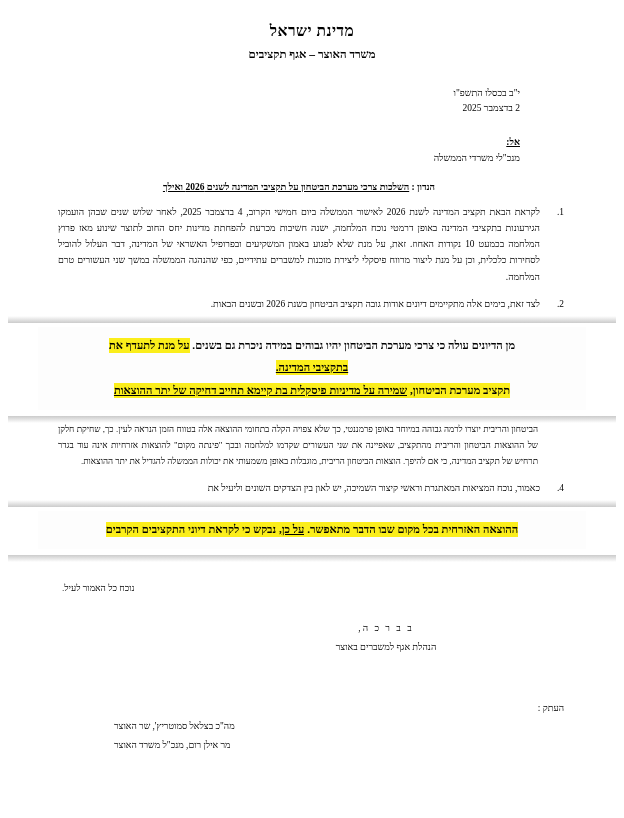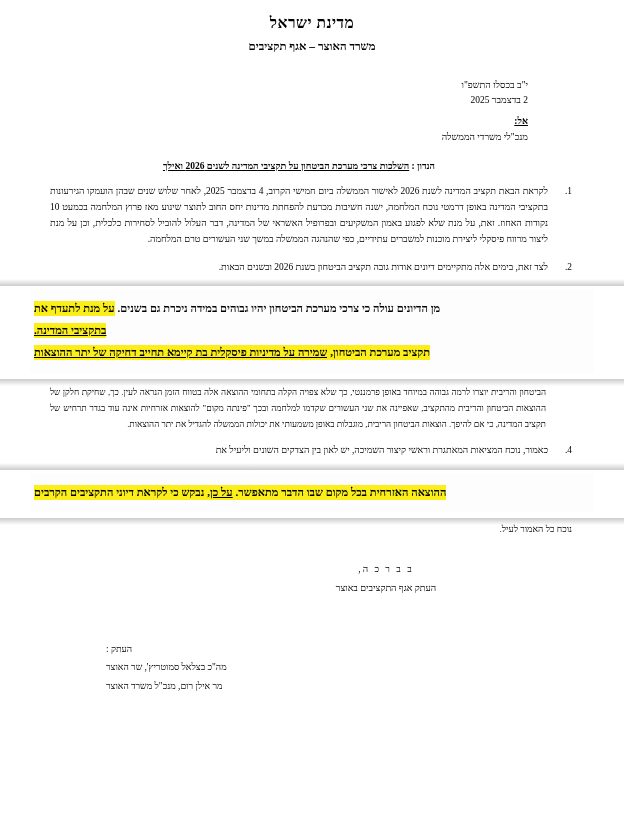--- a/index.html
+++ b/index.html
@@ -13,21 +13,21 @@
     font-family: "Liberation Serif", serif;
     color: #000;
     position: relative;
     overflow: hidden;
   }
   .page {
     width: 624px;
     height: 792px;
     position: relative;
     box-sizing: border-box;
-    padding: 0;
+    padding: 8px;
     background: #fff;
   }
 
   
   .doc-header {
     text-align: center;
     padding-top: 14px;
   }
   .state-title {
     font-size: 15.5px;
@@ -47,21 +47,21 @@
     padding-right: 96px;
     font-size: 9.5px;
     line-height: 1.55;
     text-align: right;
   }
   .date-heb { }
   .date-greg { direction: rtl; }
 
   
   .addressee {
-    margin-top: 7px;
+    margin-top: 20px;
     padding-right: 96px;
     font-size: 9.5px;
     line-height: 1.6;
     text-align: right;
   }
   .addressee .to-label {
     font-weight: bold;
     text-decoration: underline;
   }
 
@@ -113,21 +113,21 @@
   }
 
   
   .hl-block {
     margin: 0 0 0 0;
     padding: 7px 4px 9px 4px;
     background: #fdfdfd;
     font-size: 11.2px;
     line-height: 2.0;
     font-weight: bold;
-    text-align: left;
+    text-align: center;
   }
   .hl-block .line {
     display: block;
   }
   mark {
     background: #fbee1b;
     color: #000;
     padding: 1px 0 2px 0;
     box-decoration-break: clone;
     -webkit-box-decoration-break: clone;
@@ -170,23 +170,23 @@
     font-size: 8.8px;
     line-height: 1.8;
     text-align: justify;
     padding-right: 26px;
     padding-left: 0;
     margin-bottom: 10px;
   }
 
   .closing-line {
     font-size: 9.2px;
-    text-align: right;
+    text-align: left;
     padding-left: 4px;
-    margin-top: 6px;
+    margin-top: 28px;
     margin-bottom: 0;
   }
 
   
   .signature {
     margin-top: 26px;
     text-align: center;
     padding-left: 150px;
     font-size: 9.4px;
     line-height: 2.0;
@@ -202,21 +202,22 @@
   .cc-block {
     margin-top: 42px;
     padding-right: 0;
     padding-left: 56px;
     text-align: left;
     font-size: 9.3px;
     line-height: 2.0;
     direction: rtl;
   }
   .cc-label {
-    text-align: left;
+    text-align: right;
+    margin-left: 20px;
   }
   .cc-item {
     text-align: left;
   }
   .u { text-decoration: underline; }
 </style>
 </head>
 <body>
 
 <div class="page">
@@ -283,21 +284,21 @@
             <mark>ההוצאה האזרחית בכל מקום שבו הדבר מתאפשר. </mark><mark class="u">על כן</mark><mark>, נבקש כי לקראת דיוני התקציבים הקרבים</mark>
           </span>
         </div>
       </div>
     </div>
 
     <div class="closing-line">נוכח כל האמור לעיל.</div>
 
     <div class="signature">
       <div class="sig-greeting">ב ב ר כ ה,</div>
-      <div class="sig-name">העתק אגף התקציבים באוצר</div>
+      <div class="sig-name">הנהלת אגף למשברים באוצר</div>
     </div>
 
     <div class="cc-block">
       <div class="cc-label">העתק :</div>
       <div class="cc-item">מה"כ בצלאל סמוטריץ', שר האוצר</div>
       <div class="cc-item">מר אילן רום, מנכ"ל משרד האוצר</div>
     </div>
 
   </div>
 </div>

